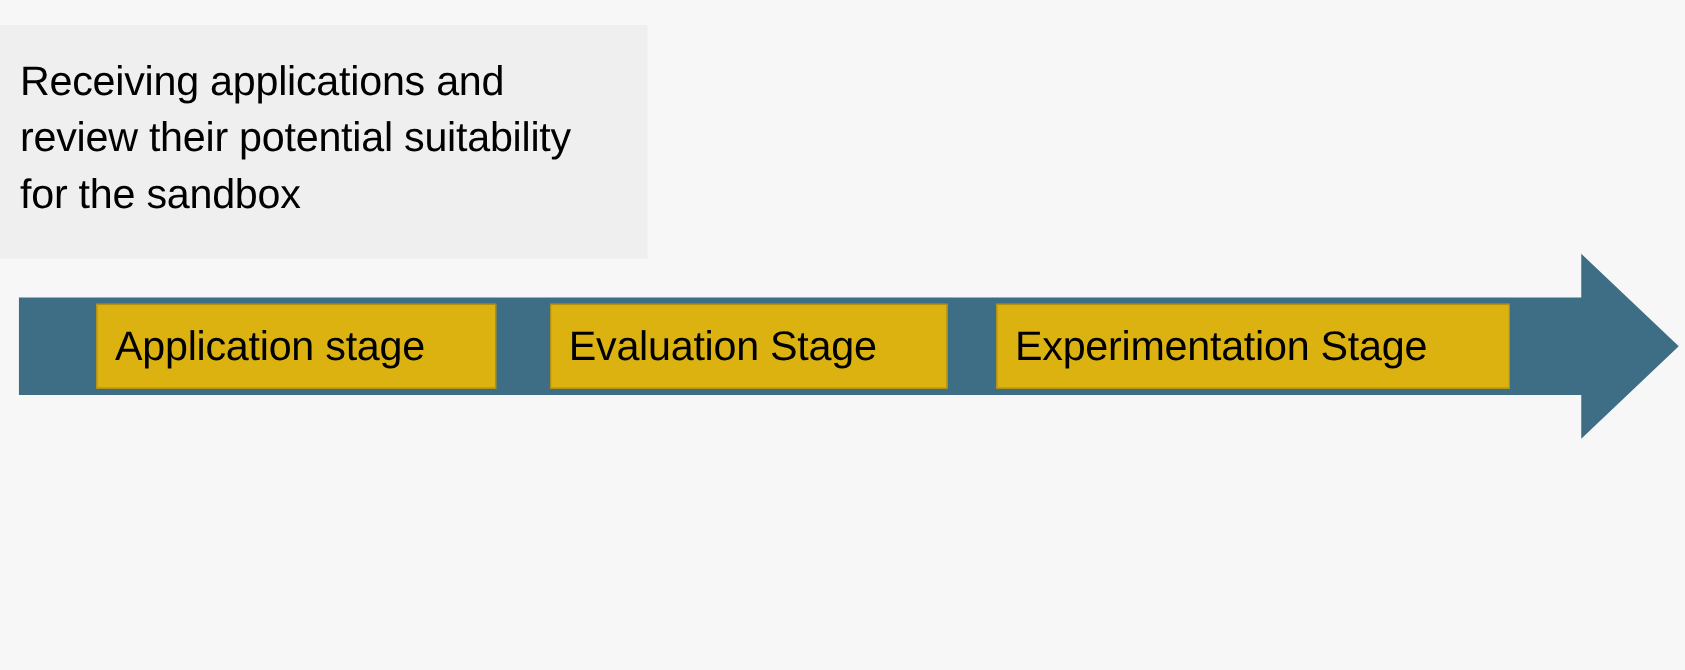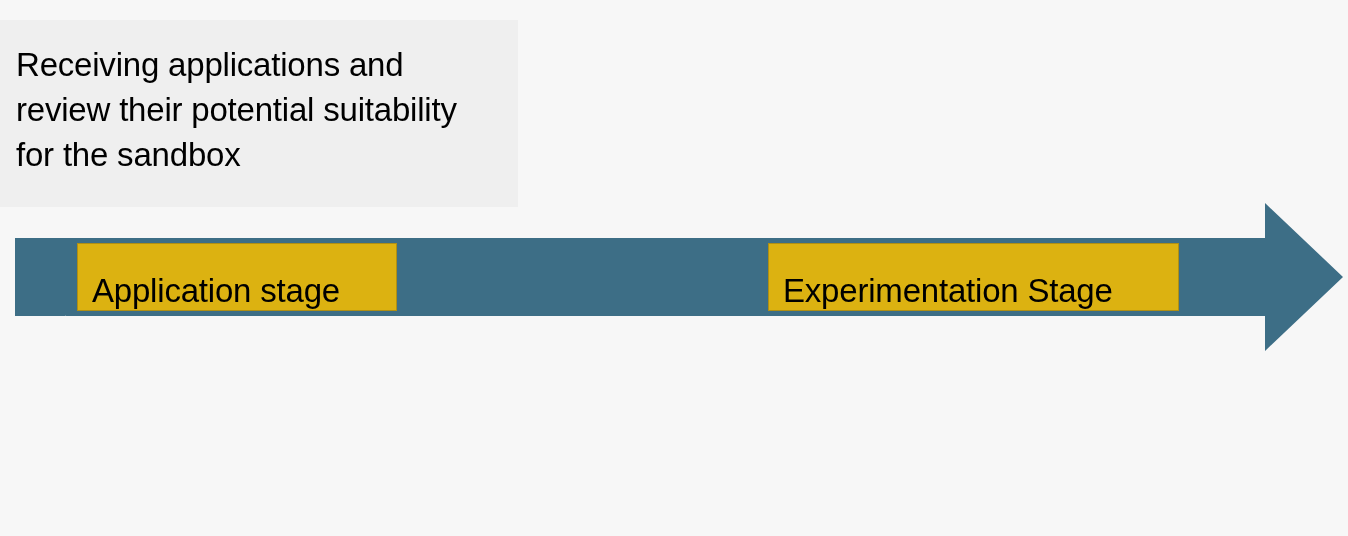--- a/index.html
+++ b/index.html
@@ -72,30 +72,30 @@
 
   
   .stage {
     position: absolute;
     top: 243px;
     height: 68px;
     background: #dcb211;
     border: 1px solid #b08f13;
     box-sizing: border-box;
     display: flex;
-    align-items: flex-end;
+    align-items: center;
     color: #000000;
     font-size: 33px;
     font-weight: 400;
     letter-spacing: -0.2px;
     padding-left: 14px;
   }
   .stage-1 { left: 77px;  width: 320px; }
   .stage-2 { left: 440px; width: 318px; }
-  .stage-3 { left: 768px; width: 411px; }
+  .stage-3 { left: 797px; width: 411px; }
 </style>
 </head>
 <body>
 
 <div class="canvas">
 
   <div class="callout callout-left">Receiving applications and review their potential suitability for the sandbox</div>
 
 
 
@@ -116,18 +116,21 @@
                L 50,116
                L 96,77
                Z" fill="#3d6e86"></path>
     </svg>
   </div>
 
   <div class="stage stage-1">
     <span>Application stage</span>
   </div>
 
+  <div class="stage stage-2">
+    <span>Evaluation Stage</span>
+  </div>
 
   <div class="stage stage-3">
     <span>Experimentation Stage</span>
   </div>
 
 </div>
 
 </body></html>

